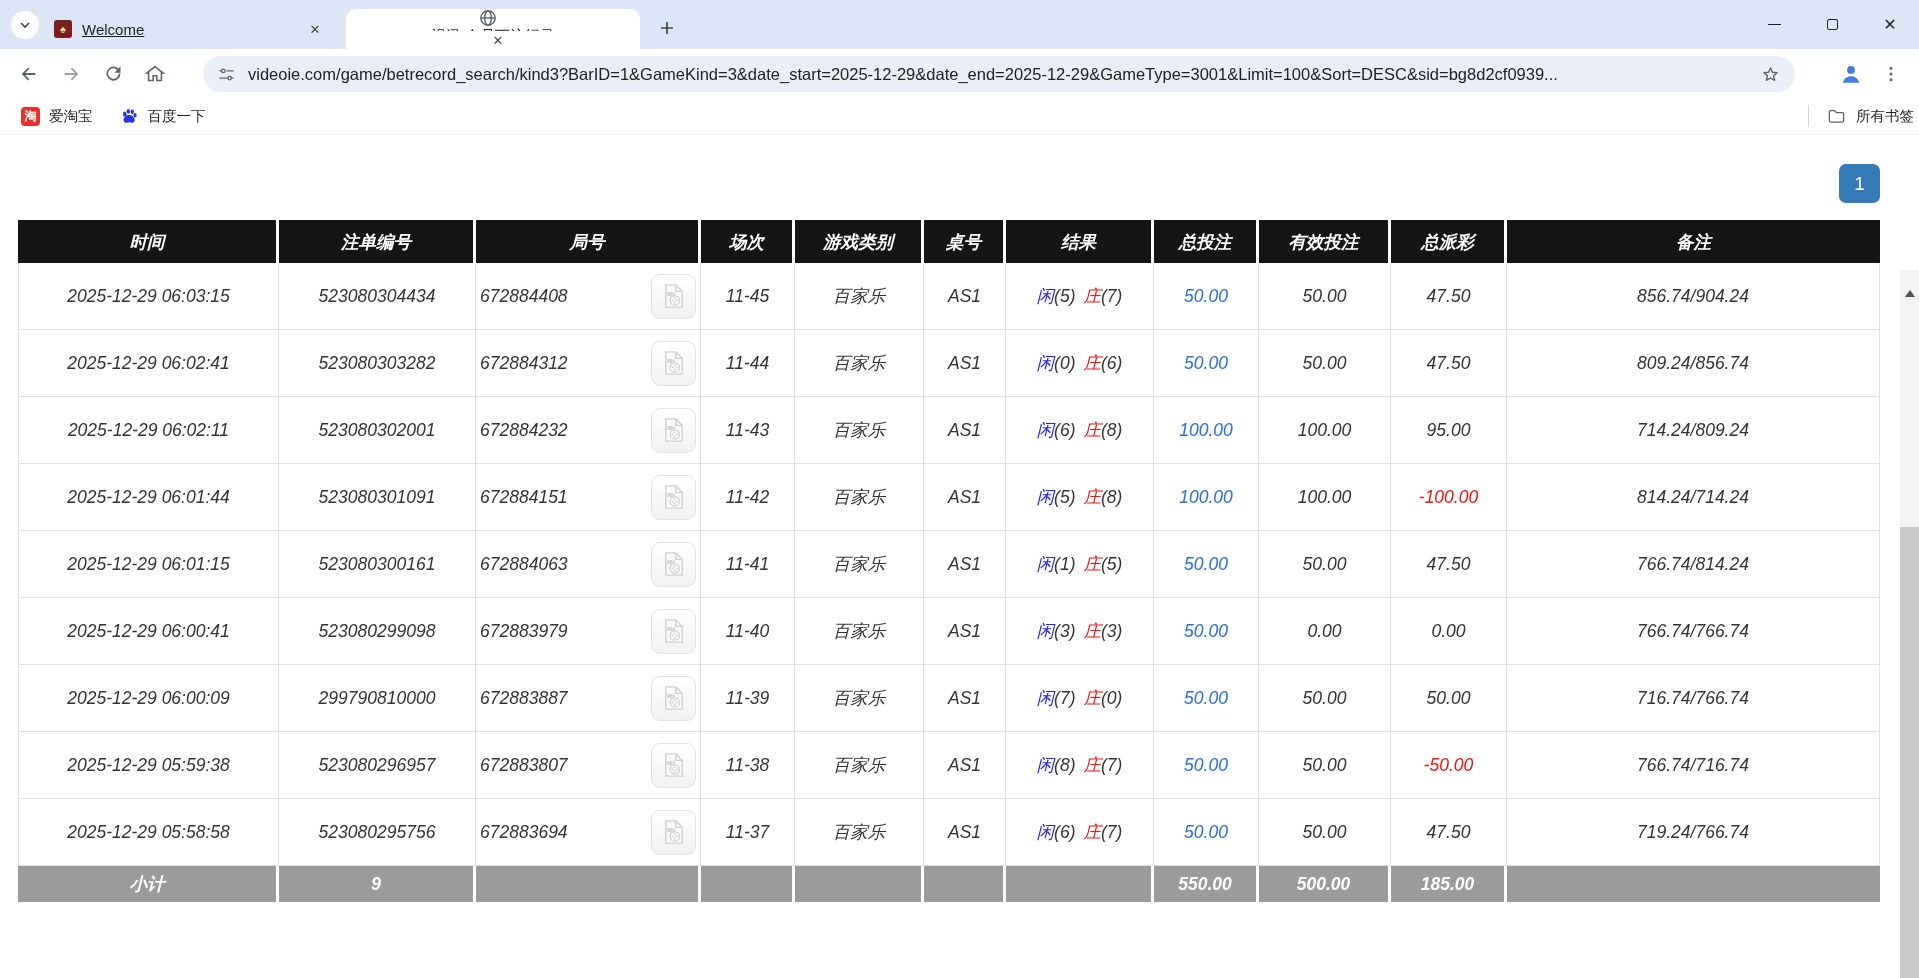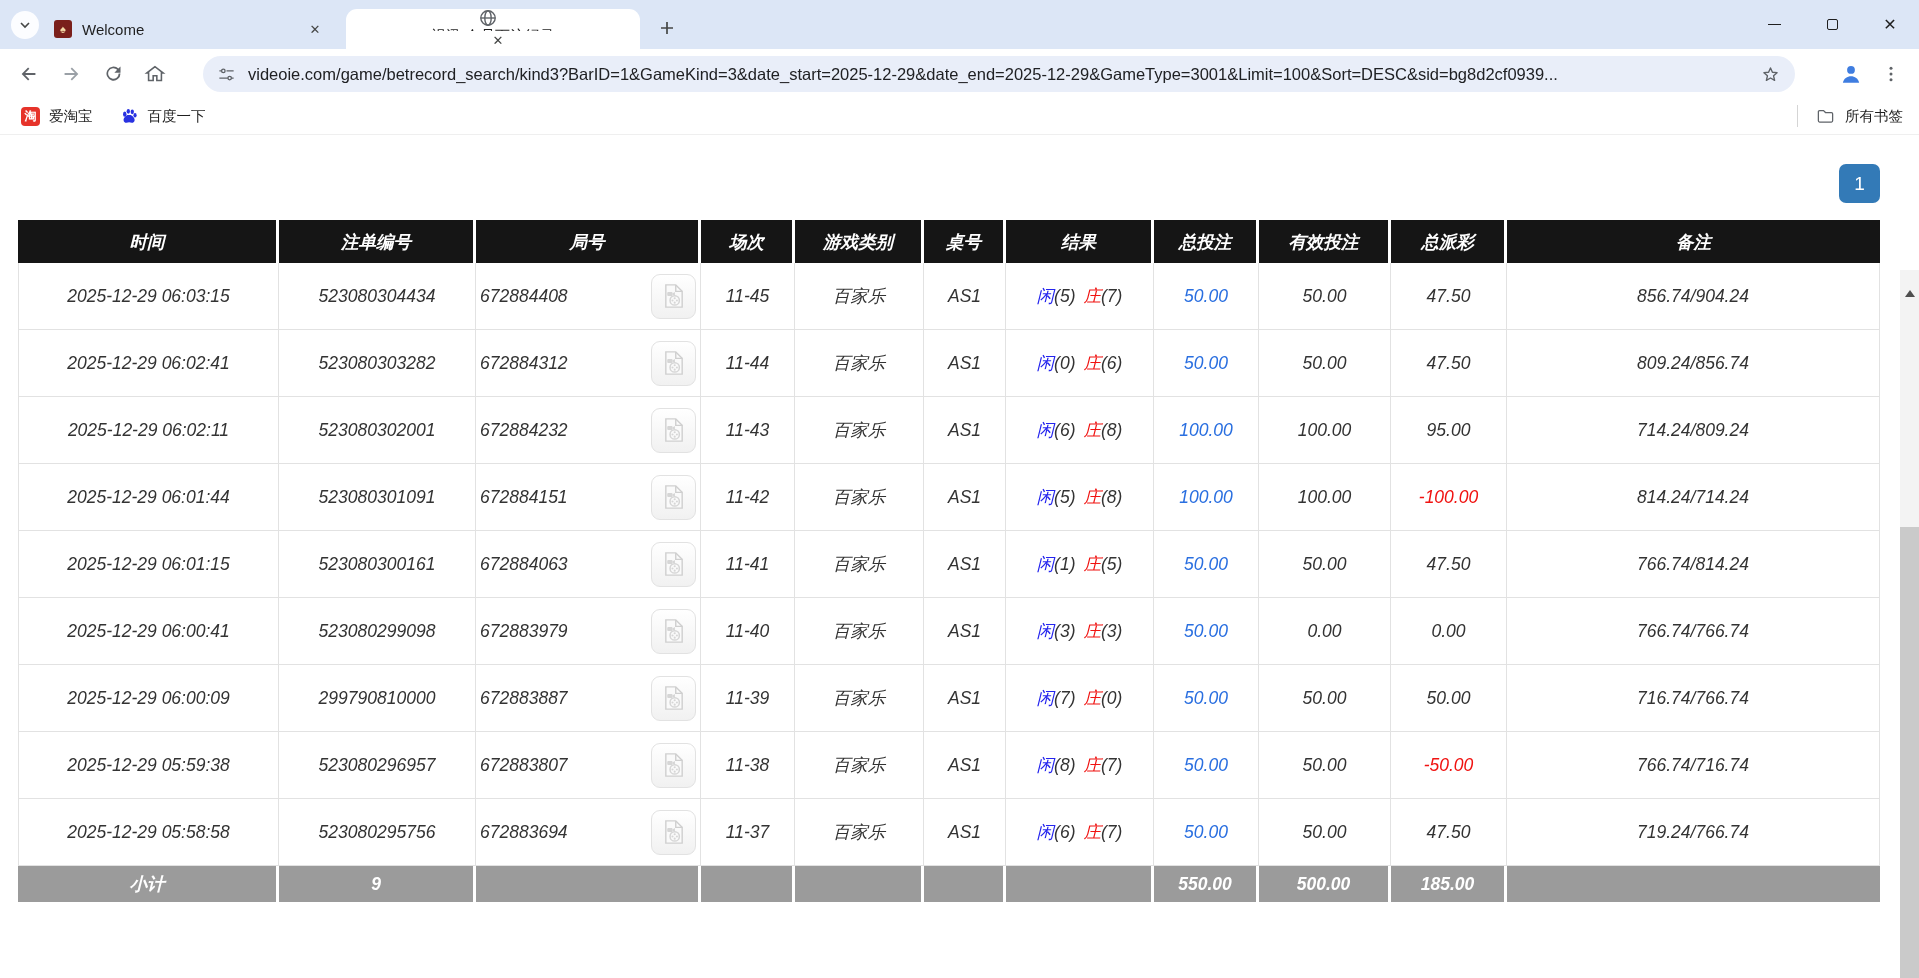--- a/index.html
+++ b/index.html
@@ -16,21 +16,21 @@
   }
   .tab-search {
     position:absolute; left:11px; top:11px; width:28px; height:28px;
     border-radius:50%; background:#fcfdff; display:flex; align-items:center; justify-content:center;
   }
   .tab {
     position:absolute; top:9px; height:40px; display:flex; align-items:center;
     padding:0 12px; border-radius:11px 11px 0 0; font-size:15px; color:#1f1f1f;
   }
   .tab .favicon { width:18px; height:18px; margin-right:10px; flex:0 0 auto; }
-  .tab .tab-title { flex:1; white-space:nowrap; overflow:hidden; }
+  .tab .tab-title { flex:1; white-space:nowrap; overflow:hidden;text-decoration:underline; }
   .tab-close {
     width:18px; height:18px; margin-left:10px; border-radius:50%;
     display:flex; align-items:center; justify-content:center; color:#454746; font-size:13px;
   }
   .tab-inactive { left:42px; width:294px; background:transparent; }
   .tab-active   { left:346px; width:294px; background:#ffffff;flex-direction:column; }
   .favicon-casino {
     width:18px; height:18px; border-radius:3px; background:#7a1f1b;
     color:#f3d9a5; font-size:11px; line-height:18px; text-align:center; font-weight:bold;
   }
@@ -68,21 +68,21 @@
   
   .bookmarks-bar {
     position:relative; height:37px; background:#fff; display:flex; align-items:center;
     border-bottom:1px solid #efefef; font-size:14.5px; color:#1f1f1f;
   }
   .bm-item { display:flex; align-items:center; gap:9px; margin-left:15px; padding:4px 6px; border-radius:8px; }
   .bm-ico-taobao {
     width:19px; height:19px; border-radius:4px; background:#e6332a; color:#fff;
     font-size:12px; line-height:19px; text-align:center; font-weight:bold;
   }
-  .bm-right { margin-left:auto; margin-right:16px; display:flex; align-items:center; gap:10px; }
+  .bm-right { margin-left:auto; margin-right:5px; display:flex; align-items:center; gap:10px; }
   .bm-divider { width:1px; height:22px; background:#d5d5d5; margin-right:8px; }
 
   
   .content { position:relative; height:843px; background:#fff; }
   .page-btn {
     position:absolute; left:1839px; top:29px; width:41px; height:39px;
     background:#337ab7; border-radius:7px; color:#fff; font-size:19px;
     display:flex; align-items:center; justify-content:center;
   }
 

